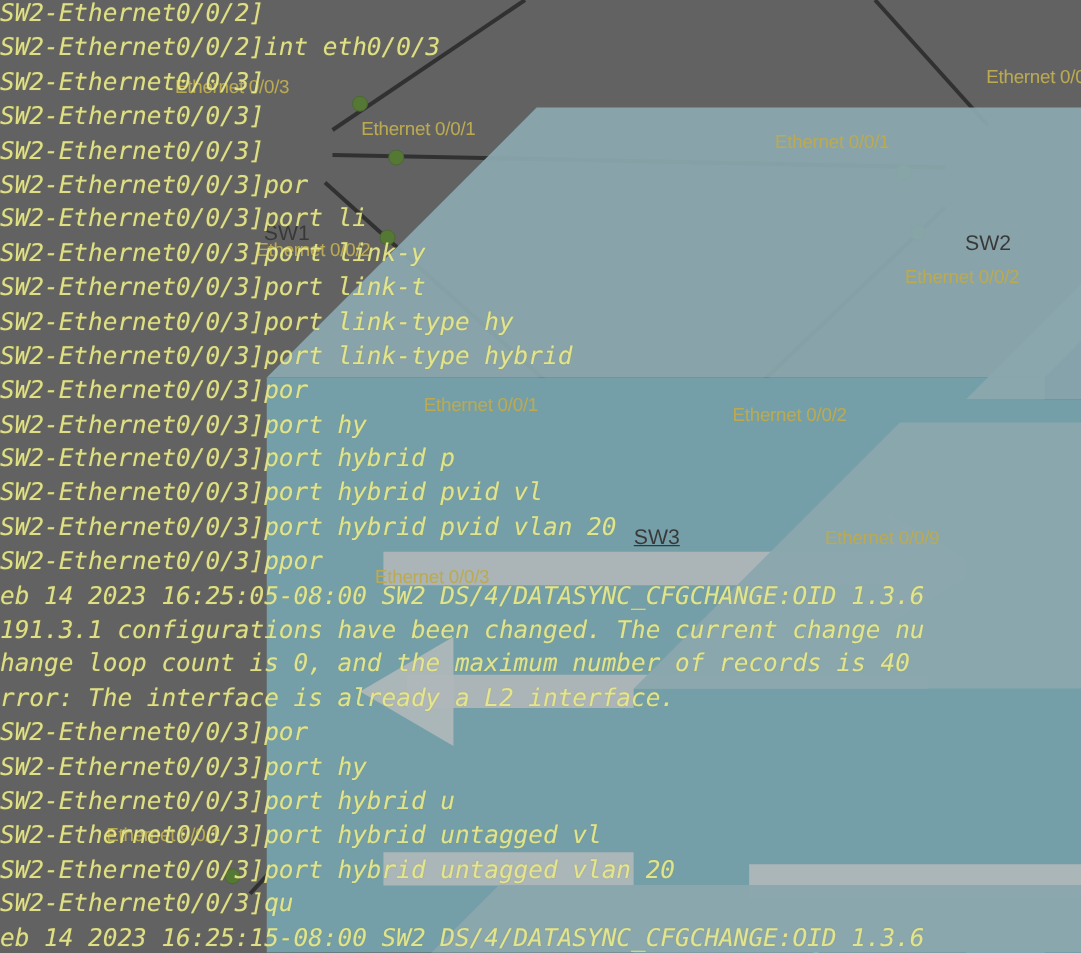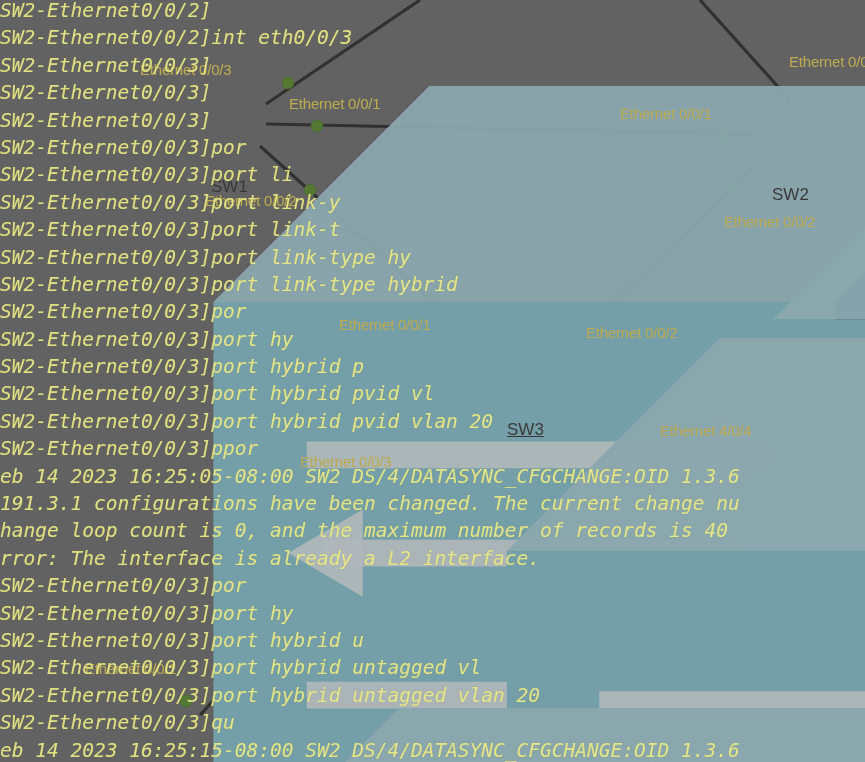--- a/index.html
+++ b/index.html
@@ -200,21 +200,21 @@
       </div>
     <div id="labels-host">
         <div class="topo-label" style="left: 140px; top: 62px;">Ethernet 0/0/3</div>
         <div class="topo-label" style="left: 289px; top: 96px;">Ethernet 0/0/1</div>
         <div class="topo-label" style="left: 205px; top: 193px;">Ethernet 0/0/2</div>
         <div class="topo-label" style="left: 620px; top: 106px;">Ethernet 0/0/1</div>
         <div class="topo-label" style="left: 789px; top: 54px;">Ethernet 0/0.</div>
         <div class="topo-label" style="left: 724px; top: 214px;">Ethernet 0/0/2</div>
         <div class="topo-label" style="left: 339px; top: 317px;">Ethernet 0/0/1</div>
         <div class="topo-label" style="left: 586px; top: 325px;">Ethernet 0/0/2</div>
-        <div class="topo-label" style="left: 660px; top: 423px;">Ethernet 4/0/4</div>
+        <div class="topo-label" style="left: 660px; top: 423px;">Ethernet 0/0/9</div>
         <div class="topo-label" style="left: 300px; top: 454px;">Ethernet 0/0/3</div>
         <div class="topo-label" style="left: 85px; top: 661px;">Ethernet 0/0/1</div>
       </div>
 
   </div>
 
   <div id="cli">
     <div id="cli-lines"><span class="cli-line">SW2-Ethernet0/0/2]</span><span class="cli-line">SW2-Ethernet0/0/2]int eth0/0/3</span><span class="cli-line">SW2-Ethernet0/0/3]</span><span class="cli-line">SW2-Ethernet0/0/3]</span><span class="cli-line">SW2-Ethernet0/0/3]</span><span class="cli-line">SW2-Ethernet0/0/3]por</span><span class="cli-line">SW2-Ethernet0/0/3]port li</span><span class="cli-line">SW2-Ethernet0/0/3]port link-y</span><span class="cli-line">SW2-Ethernet0/0/3]port link-t</span><span class="cli-line">SW2-Ethernet0/0/3]port link-type hy</span><span class="cli-line">SW2-Ethernet0/0/3]port link-type hybrid</span><span class="cli-line">SW2-Ethernet0/0/3]por</span><span class="cli-line">SW2-Ethernet0/0/3]port hy</span><span class="cli-line">SW2-Ethernet0/0/3]port hybrid p</span><span class="cli-line">SW2-Ethernet0/0/3]port hybrid pvid vl</span><span class="cli-line">SW2-Ethernet0/0/3]port hybrid pvid vlan 20</span><span class="cli-line">SW2-Ethernet0/0/3]ppor</span><span class="cli-line">eb 14 2023 16:25:05-08:00 SW2 DS/4/DATASYNC_CFGCHANGE:OID 1.3.6</span><span class="cli-line">191.3.1 configurations have been changed. The current change nu</span><span class="cli-line">hange loop count is 0, and the maximum number of records is 40</span><span class="cli-line">rror: The interface is already a L2 interface.</span><span class="cli-line">SW2-Ethernet0/0/3]por</span><span class="cli-line">SW2-Ethernet0/0/3]port hy</span><span class="cli-line">SW2-Ethernet0/0/3]port hybrid u</span><span class="cli-line">SW2-Ethernet0/0/3]port hybrid untagged vl</span><span class="cli-line">SW2-Ethernet0/0/3]port hybrid untagged vlan 20</span><span class="cli-line">SW2-Ethernet0/0/3]qu</span><span class="cli-line">eb 14 2023 16:25:15-08:00 SW2 DS/4/DATASYNC_CFGCHANGE:OID 1.3.6</span></div>
   </div>
 

